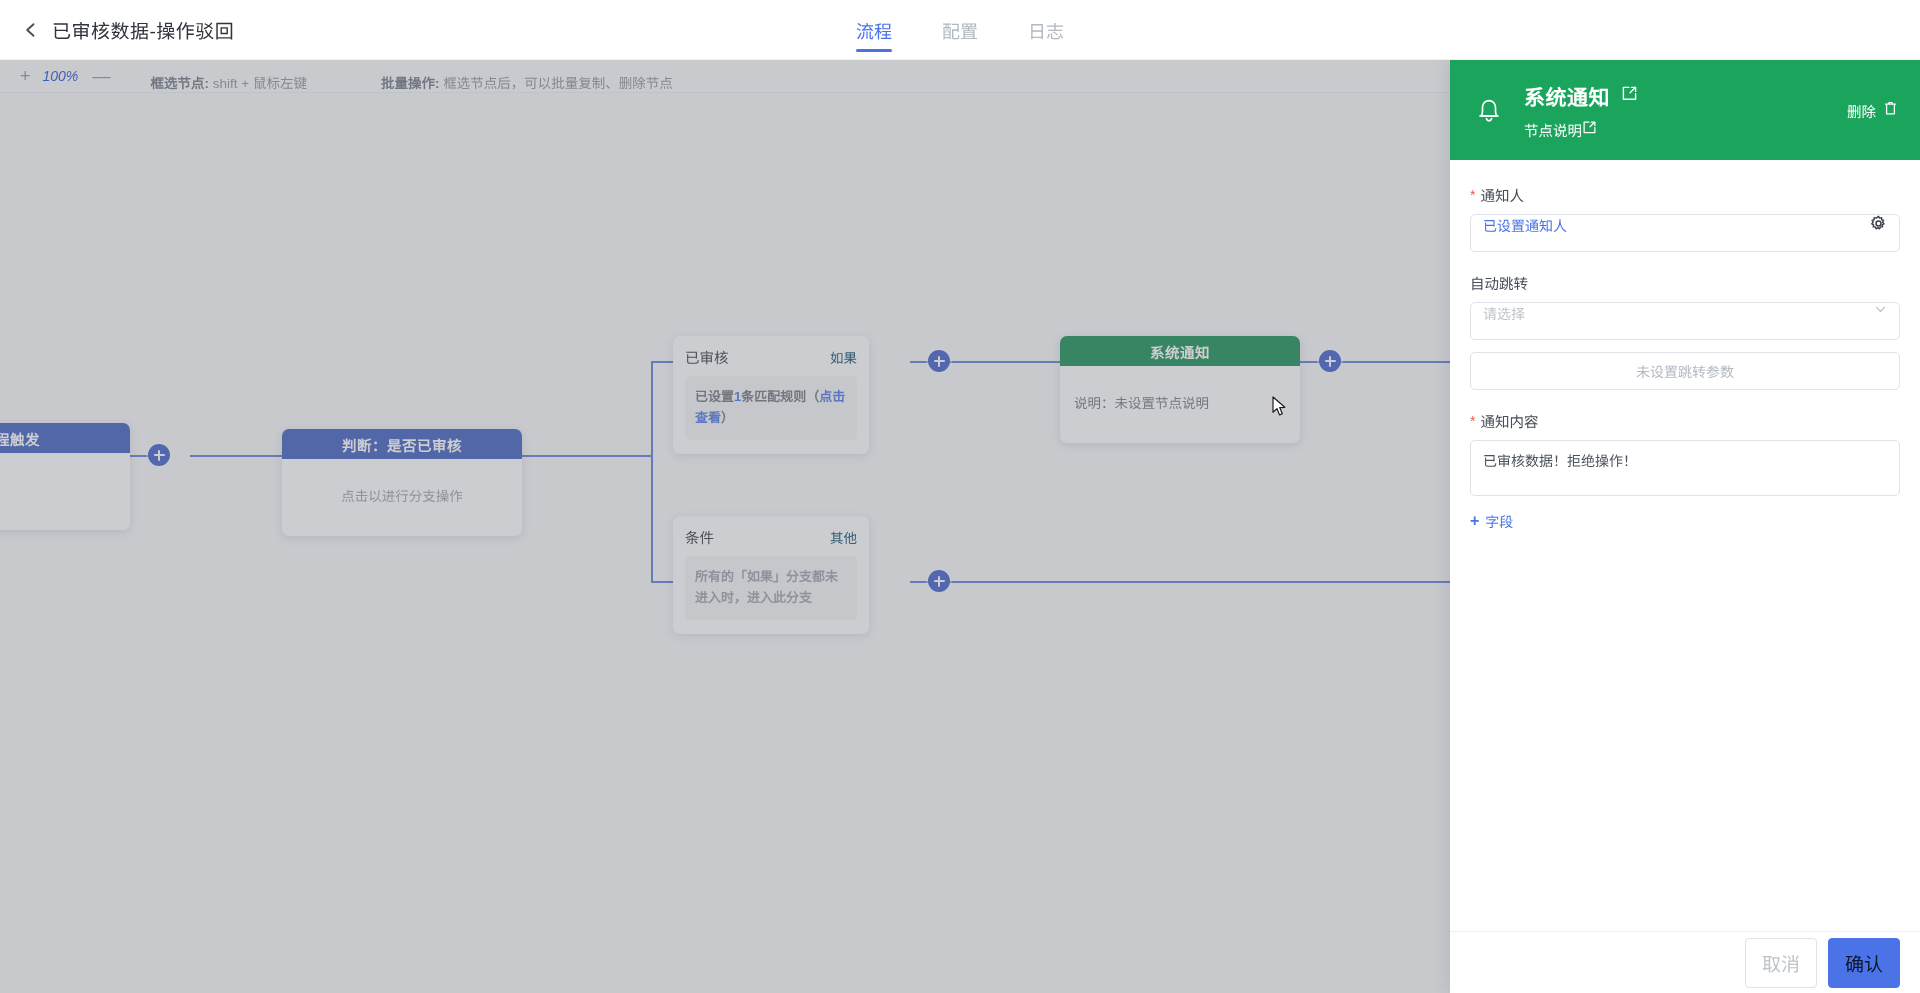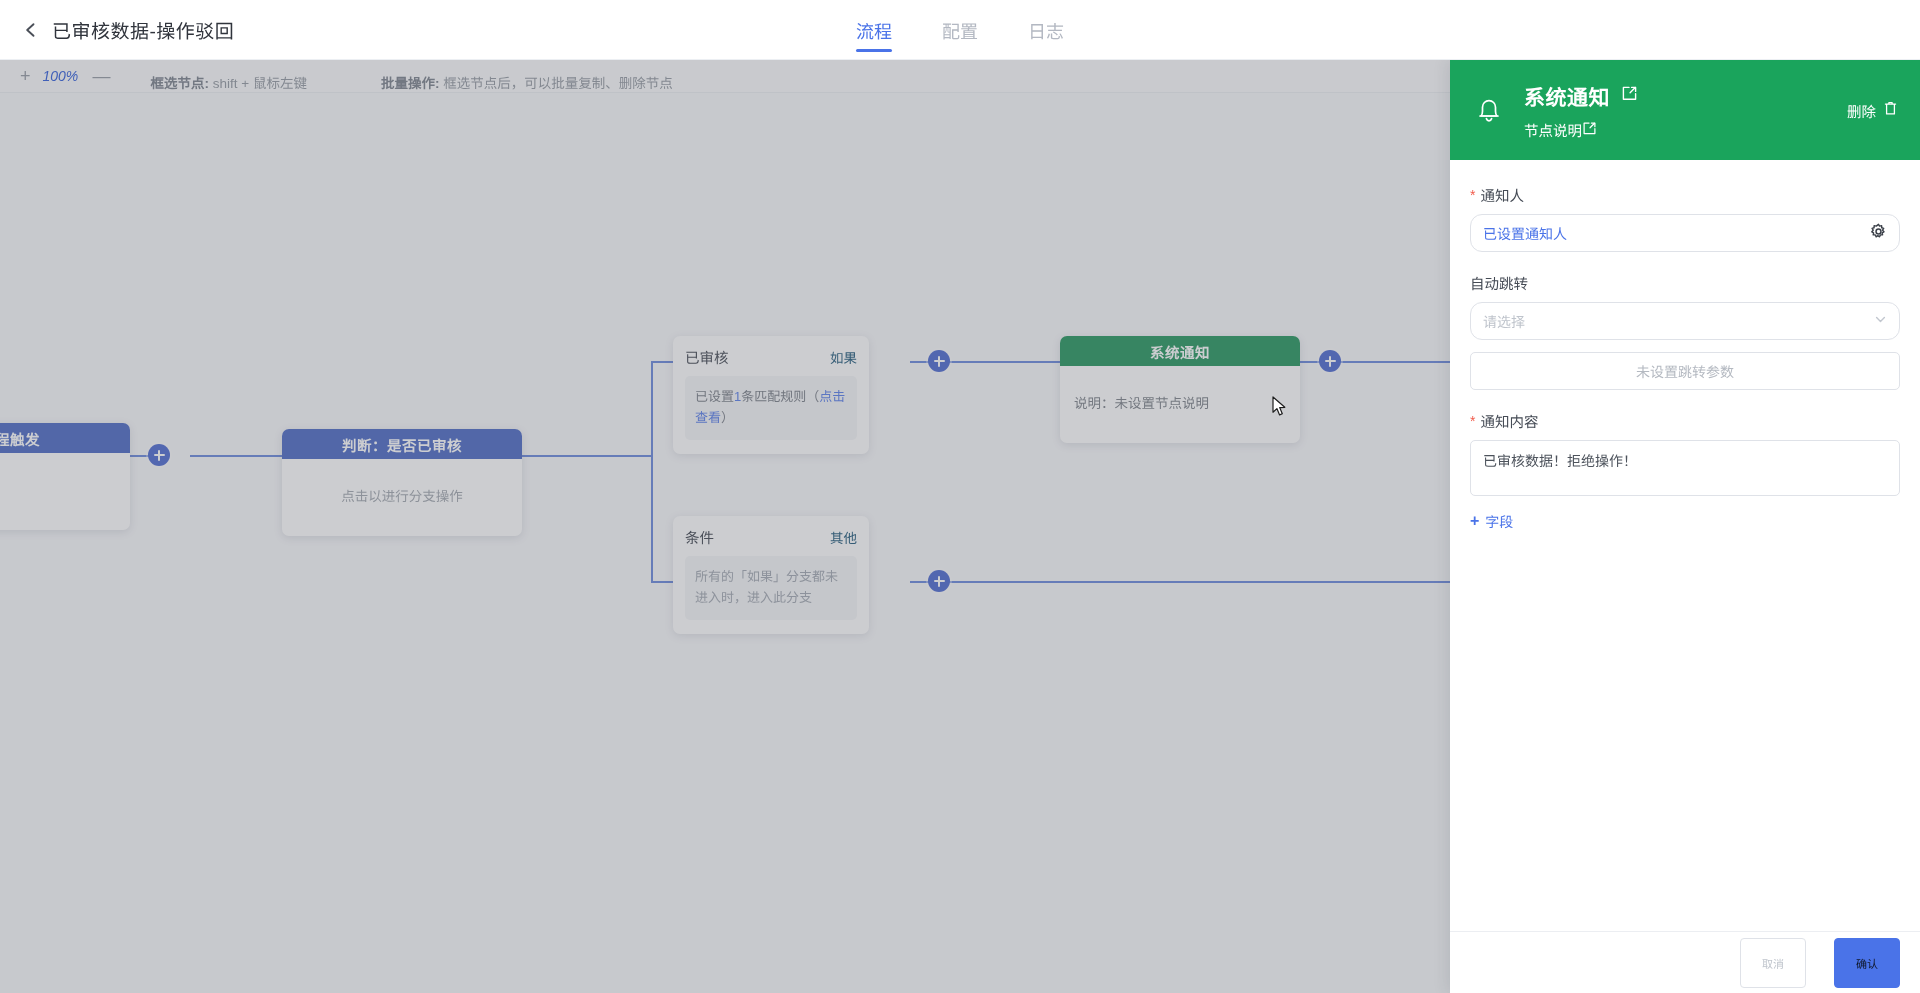--- a/index.html
+++ b/index.html
@@ -98,21 +98,21 @@
   .bnode {
     position:absolute; width: 196px; background:#fff; border-radius: 7px;
     box-shadow: 0 2px 9px rgba(35,45,70,.13); padding: 10px 12px 14px;
     cursor: pointer;
   }
   .bnode-head { display:flex; align-items:center; justify-content:space-between; margin-bottom: 9px; }
   .bnode-title { font-size: 14.5px; color: #2f3540; font-weight: 400; }
   .bnode-tag { font-size: 13.5px; color: #0c4a6e; font-family: Liberation Mono, monospace; }
   .bnode-body {
     background: #f4f5f7; border-radius: 5px; min-height: 62px;
-    padding: 11px 10px; font-size: 13px; line-height: 1.6; color: #9aa1ab;
+    padding: 11px 10px; font-size: 13px; line-height: 1.6; color: #9aa1ab; font-weight: bold;
   }
   .bnode-body.filled { color:#6d737c; display:flex; align-items:flex-start; }
   .bnode-body .hl { color:#4a73e8; }
   .bnode-body .link { color:#4a73e8; }
 
   
   .dim {
     position: absolute; left:0; top:0; width:1450px; height:933px;
     background: rgba(120,124,132,.38); z-index: 9; pointer-events:none;
   }
@@ -126,35 +126,35 @@
     z-index: 25; display:flex; flex-direction: column;
   }
   .drawer-head {
     background: #1aa45c; height: 100px; padding: 0 22px 0 20px;
     display:flex; align-items:center; position: relative; color:#fff;
   }
   .bell { width: 38px; height: 40px; display:flex; align-items:center; justify-content:center; }
   .head-texts { margin-left: 16px; display:flex; flex-direction:column; gap: 8px; }
   .head-title-row { display:flex; align-items:center; gap: 11px; }
   .head-title { font-size: 21px; font-weight: 700; letter-spacing: .5px; }
-  .head-sub-row { display:flex; align-items:flex-end; }
+  .head-sub-row { display:flex; align-items:center; }
   .head-sub { font-size: 14.5px; }
   .edit-ico { cursor:pointer; display:block; }
   .del-wrap {
     position:absolute; right: 22px; top: 50%; transform: translateY(-50%);
     display:flex; align-items:center; gap: 7px; font-size: 14.5px; cursor:pointer;
   }
 
   .drawer-body { flex: 1; padding: 24px 20px 0; overflow-y: auto; }
   .field { margin-bottom: 20px; }
   .f-label { font-size: 14.5px; color: #454b55; margin-bottom: 9px; display:flex; align-items:center; }
   .req { color: #f15a4a; margin-right: 5px; font-size: 14px; line-height: 1; }
   .f-control {
-    height: 38px; border: 1px solid #dfe2e8; border-radius: 12px; background:#fff;
-    display:flex; align-items:center; padding: 0 12px; font-size: 14px;
+    height: 38px; border: 1px solid #dfe2e8; border-radius: 5px; background:#fff;
+    display:flex; padding: 0 12px; font-size: 14px;
   }
   .f-control .val-link { color: #4a73e8; flex: 1; cursor:pointer; }
   .f-control .ph { color: #bfc4cc; flex: 1; }
   .gear { cursor:pointer; display:block; }
   .chev { display:block; }
   .btn-wide {
     height: 38px; width: 100%; border: 1px solid #dfe2e8; border-radius: 5px;
     background: #fff; color: #b4b9c1; font-size: 14px; margin-top: 12px;
     display:flex; align-items:center; justify-content:center; cursor:pointer;
     font-family: inherit;
@@ -168,23 +168,23 @@
     margin-top: 11px; color: #4a73e8; font-size: 14px; display:flex; align-items:center;
     gap: 6px; cursor:pointer; width: fit-content;
   }
   .add-field .plus-g { font-size: 16px; font-weight: 700; line-height: 1; }
 
   .drawer-foot {
     height: 62px; border-top: 1px solid #eceef2; display:flex; align-items:center;
     justify-content:flex-end; gap: 11px; padding-right: 20px; background:#fff;
   }
   .btn {
-    min-width: 66px; height: 50px; border-radius: 4px; font-size: 11px;
+    min-width: 66px; height: 50px; border-radius: 4px; font-size: 19px;
     display:flex; align-items:center; justify-content:center; cursor:pointer;
-    font-family: inherit; padding: 0 16px; margin-left: 17px;
+    font-family: inherit; padding: 0 16px;
   }
   .btn-default { border: 1px solid #dfe2e8; background:#fff; color:#bfc4cc; }
   .btn-primary { border: 1px solid #4a73e8; background:#4a73e8; color:#0f172a; }
 </style>
 </head>
 <body>
 
 <div id="app">
 
   <div class="topbar">

